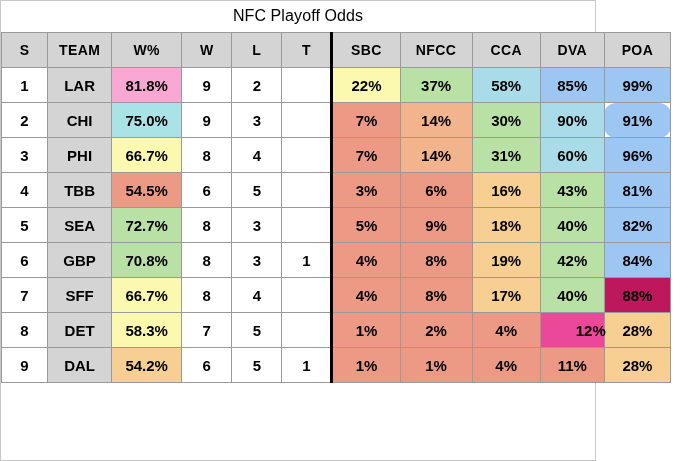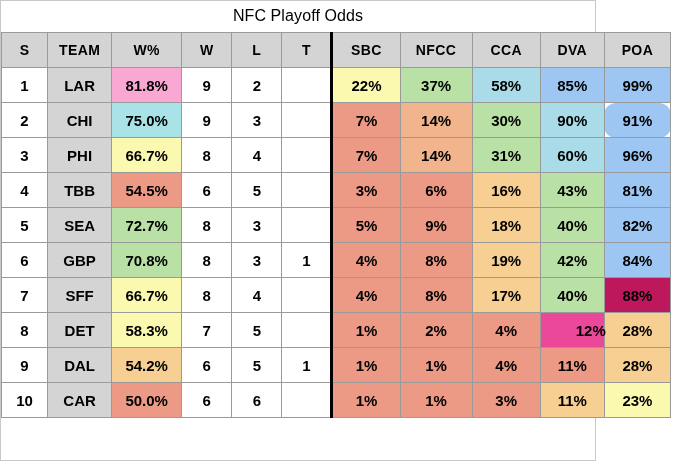--- a/index.html
+++ b/index.html
@@ -241,30 +241,17 @@
           <td style="background: rgb(247, 207, 146);">54.2%</td>
           <td class="plain">6</td>
           <td class="plain">5</td>
           <td class="plain">1</td>
           <td class="divider-left" style="background: rgb(236, 154, 133);">1%</td>
           <td style="background: rgb(236, 154, 133);">1%</td>
           <td style="background: rgb(236, 154, 133);">4%</td>
           <td style="background: rgb(236, 154, 133);">11%</td>
           <td style="background: rgb(247, 207, 146);">28%</td>
         </tr>
-        <tr>
-          <td class="seed">10</td>
-          <td class="team">CAR</td>
-          <td style="background: rgb(236, 154, 133);">50.0%</td>
-          <td class="plain">6</td>
-          <td class="plain">6</td>
-          <td class="plain"></td>
-          <td class="divider-left" style="background: rgb(236, 154, 133);">1%</td>
-          <td style="background: rgb(236, 154, 133);">1%</td>
-          <td style="background: rgb(236, 154, 133);">3%</td>
-          <td style="background: rgb(247, 207, 146);">11%</td>
-          <td style="background: rgb(251, 248, 176);">23%</td>
-        </tr>
       </tbody>
   </table>
 
 
 </div>
 
 </body></html>

